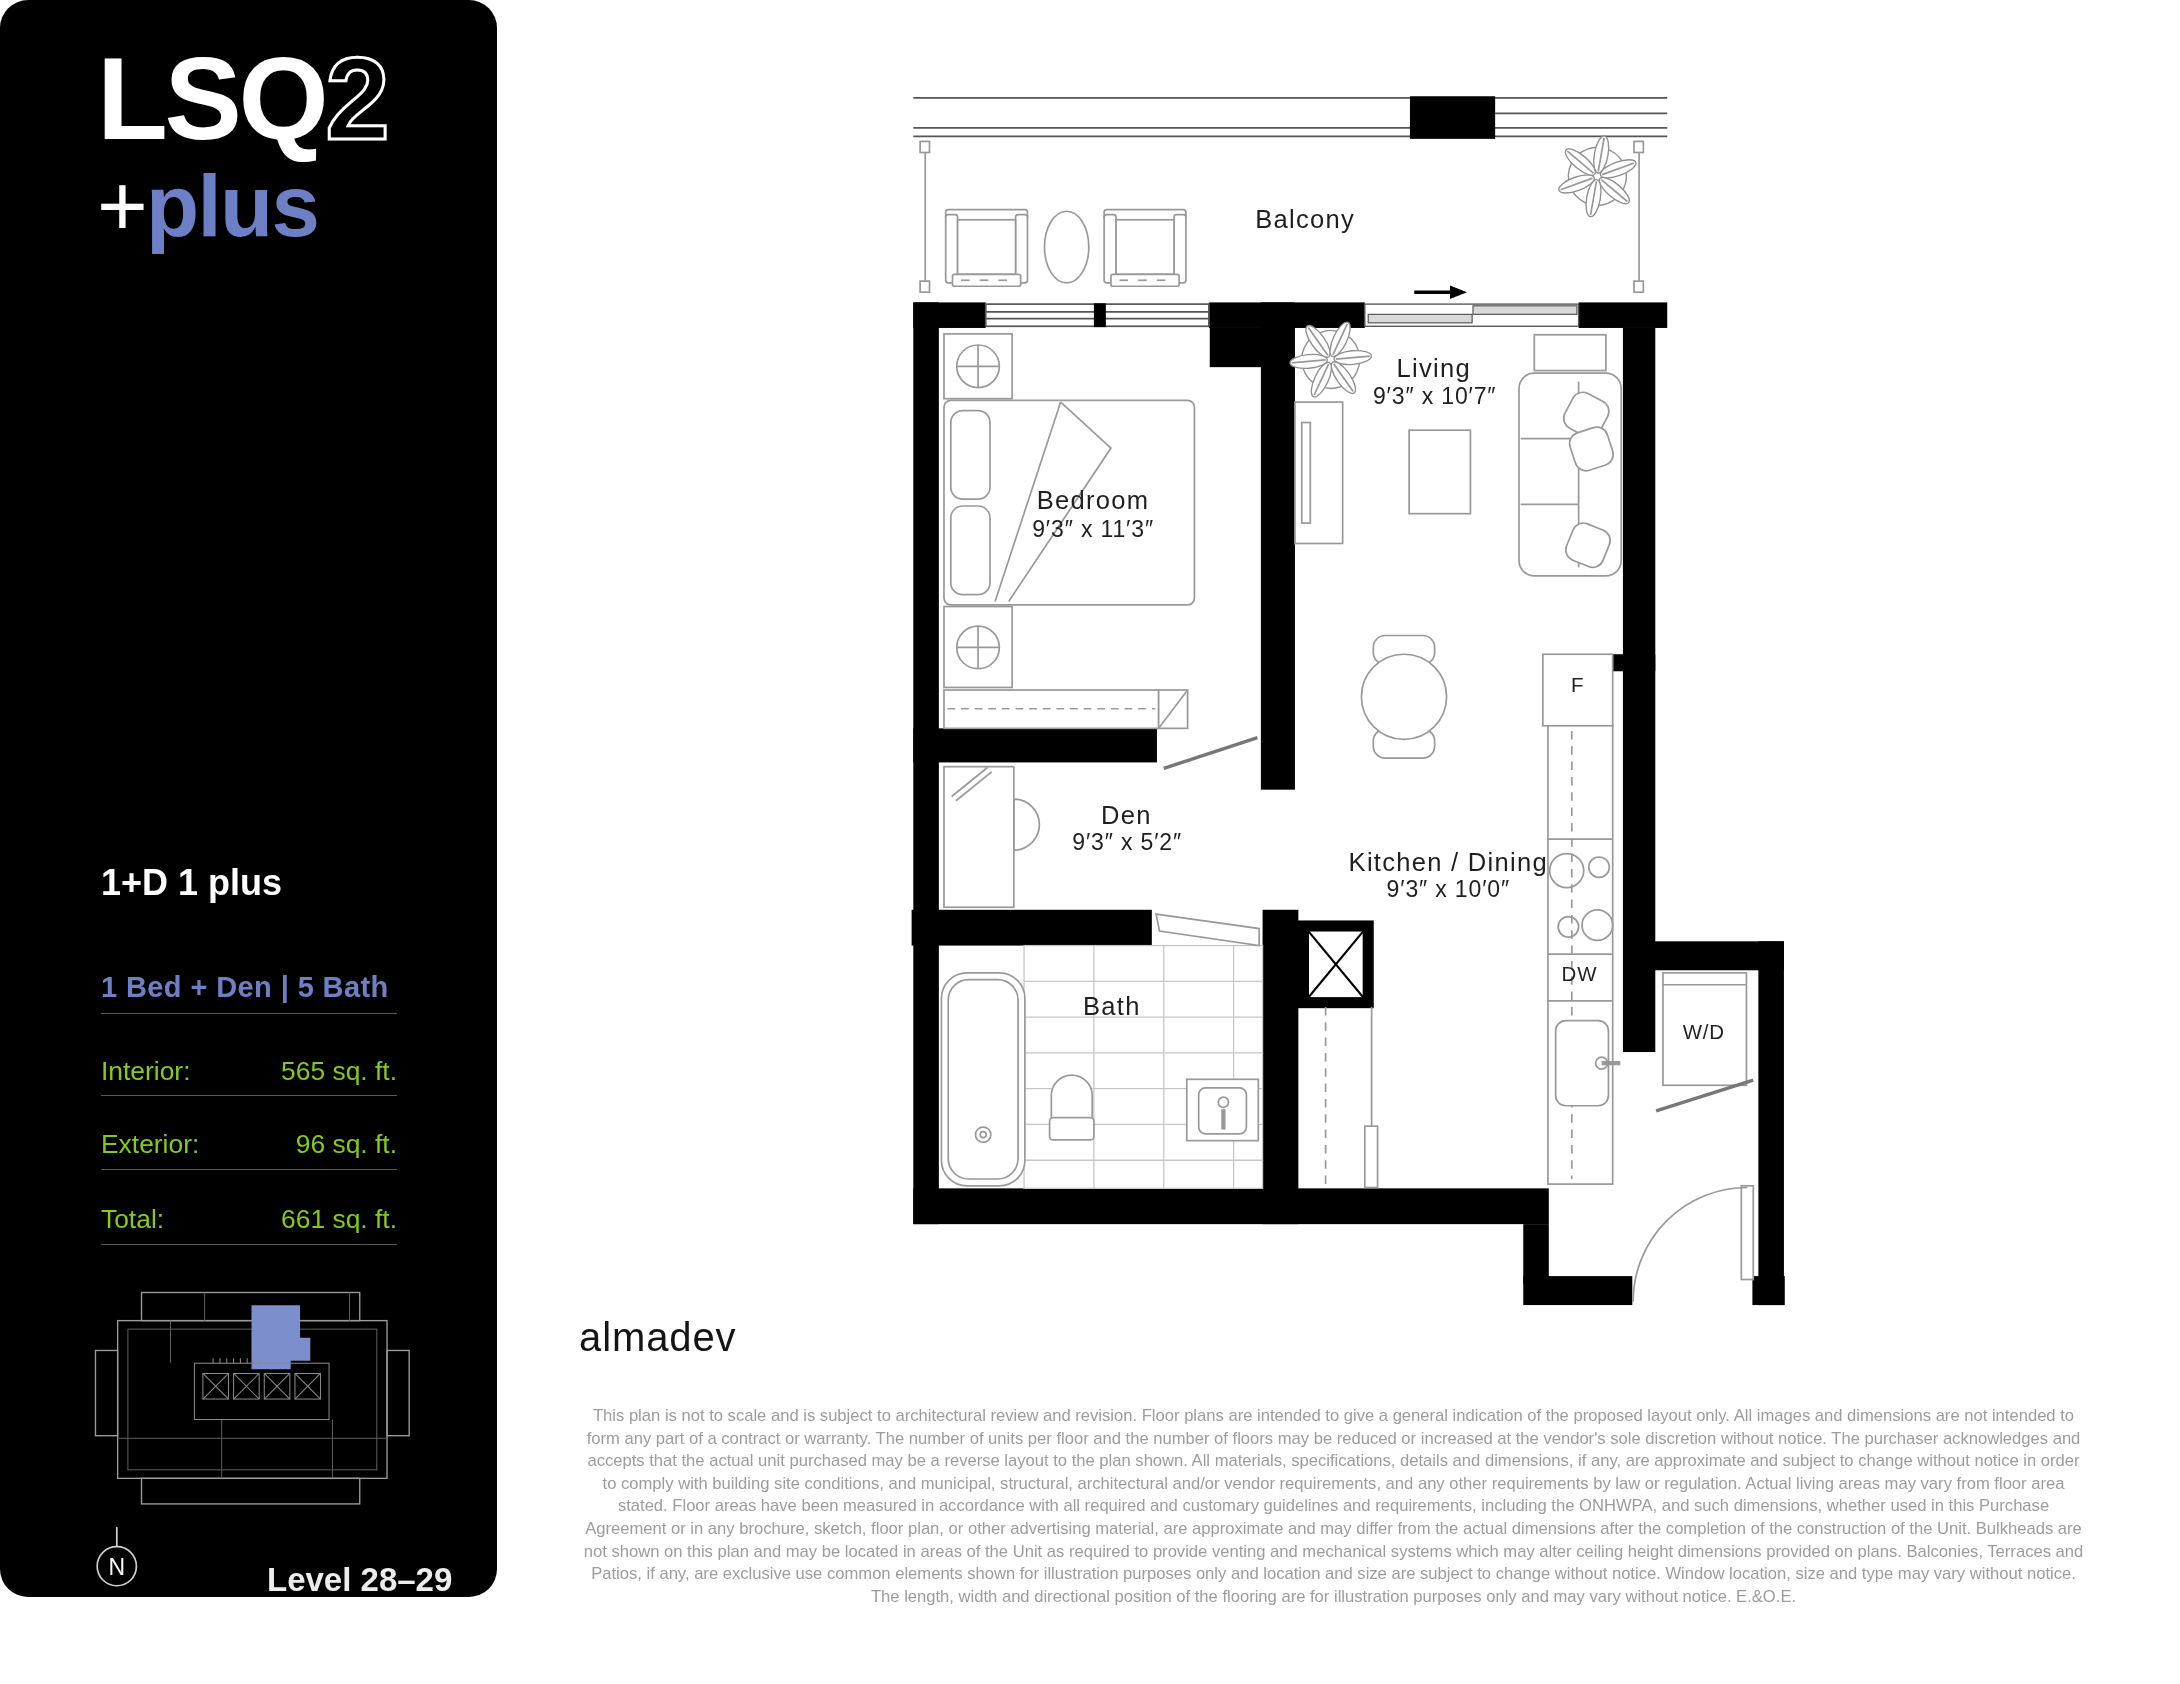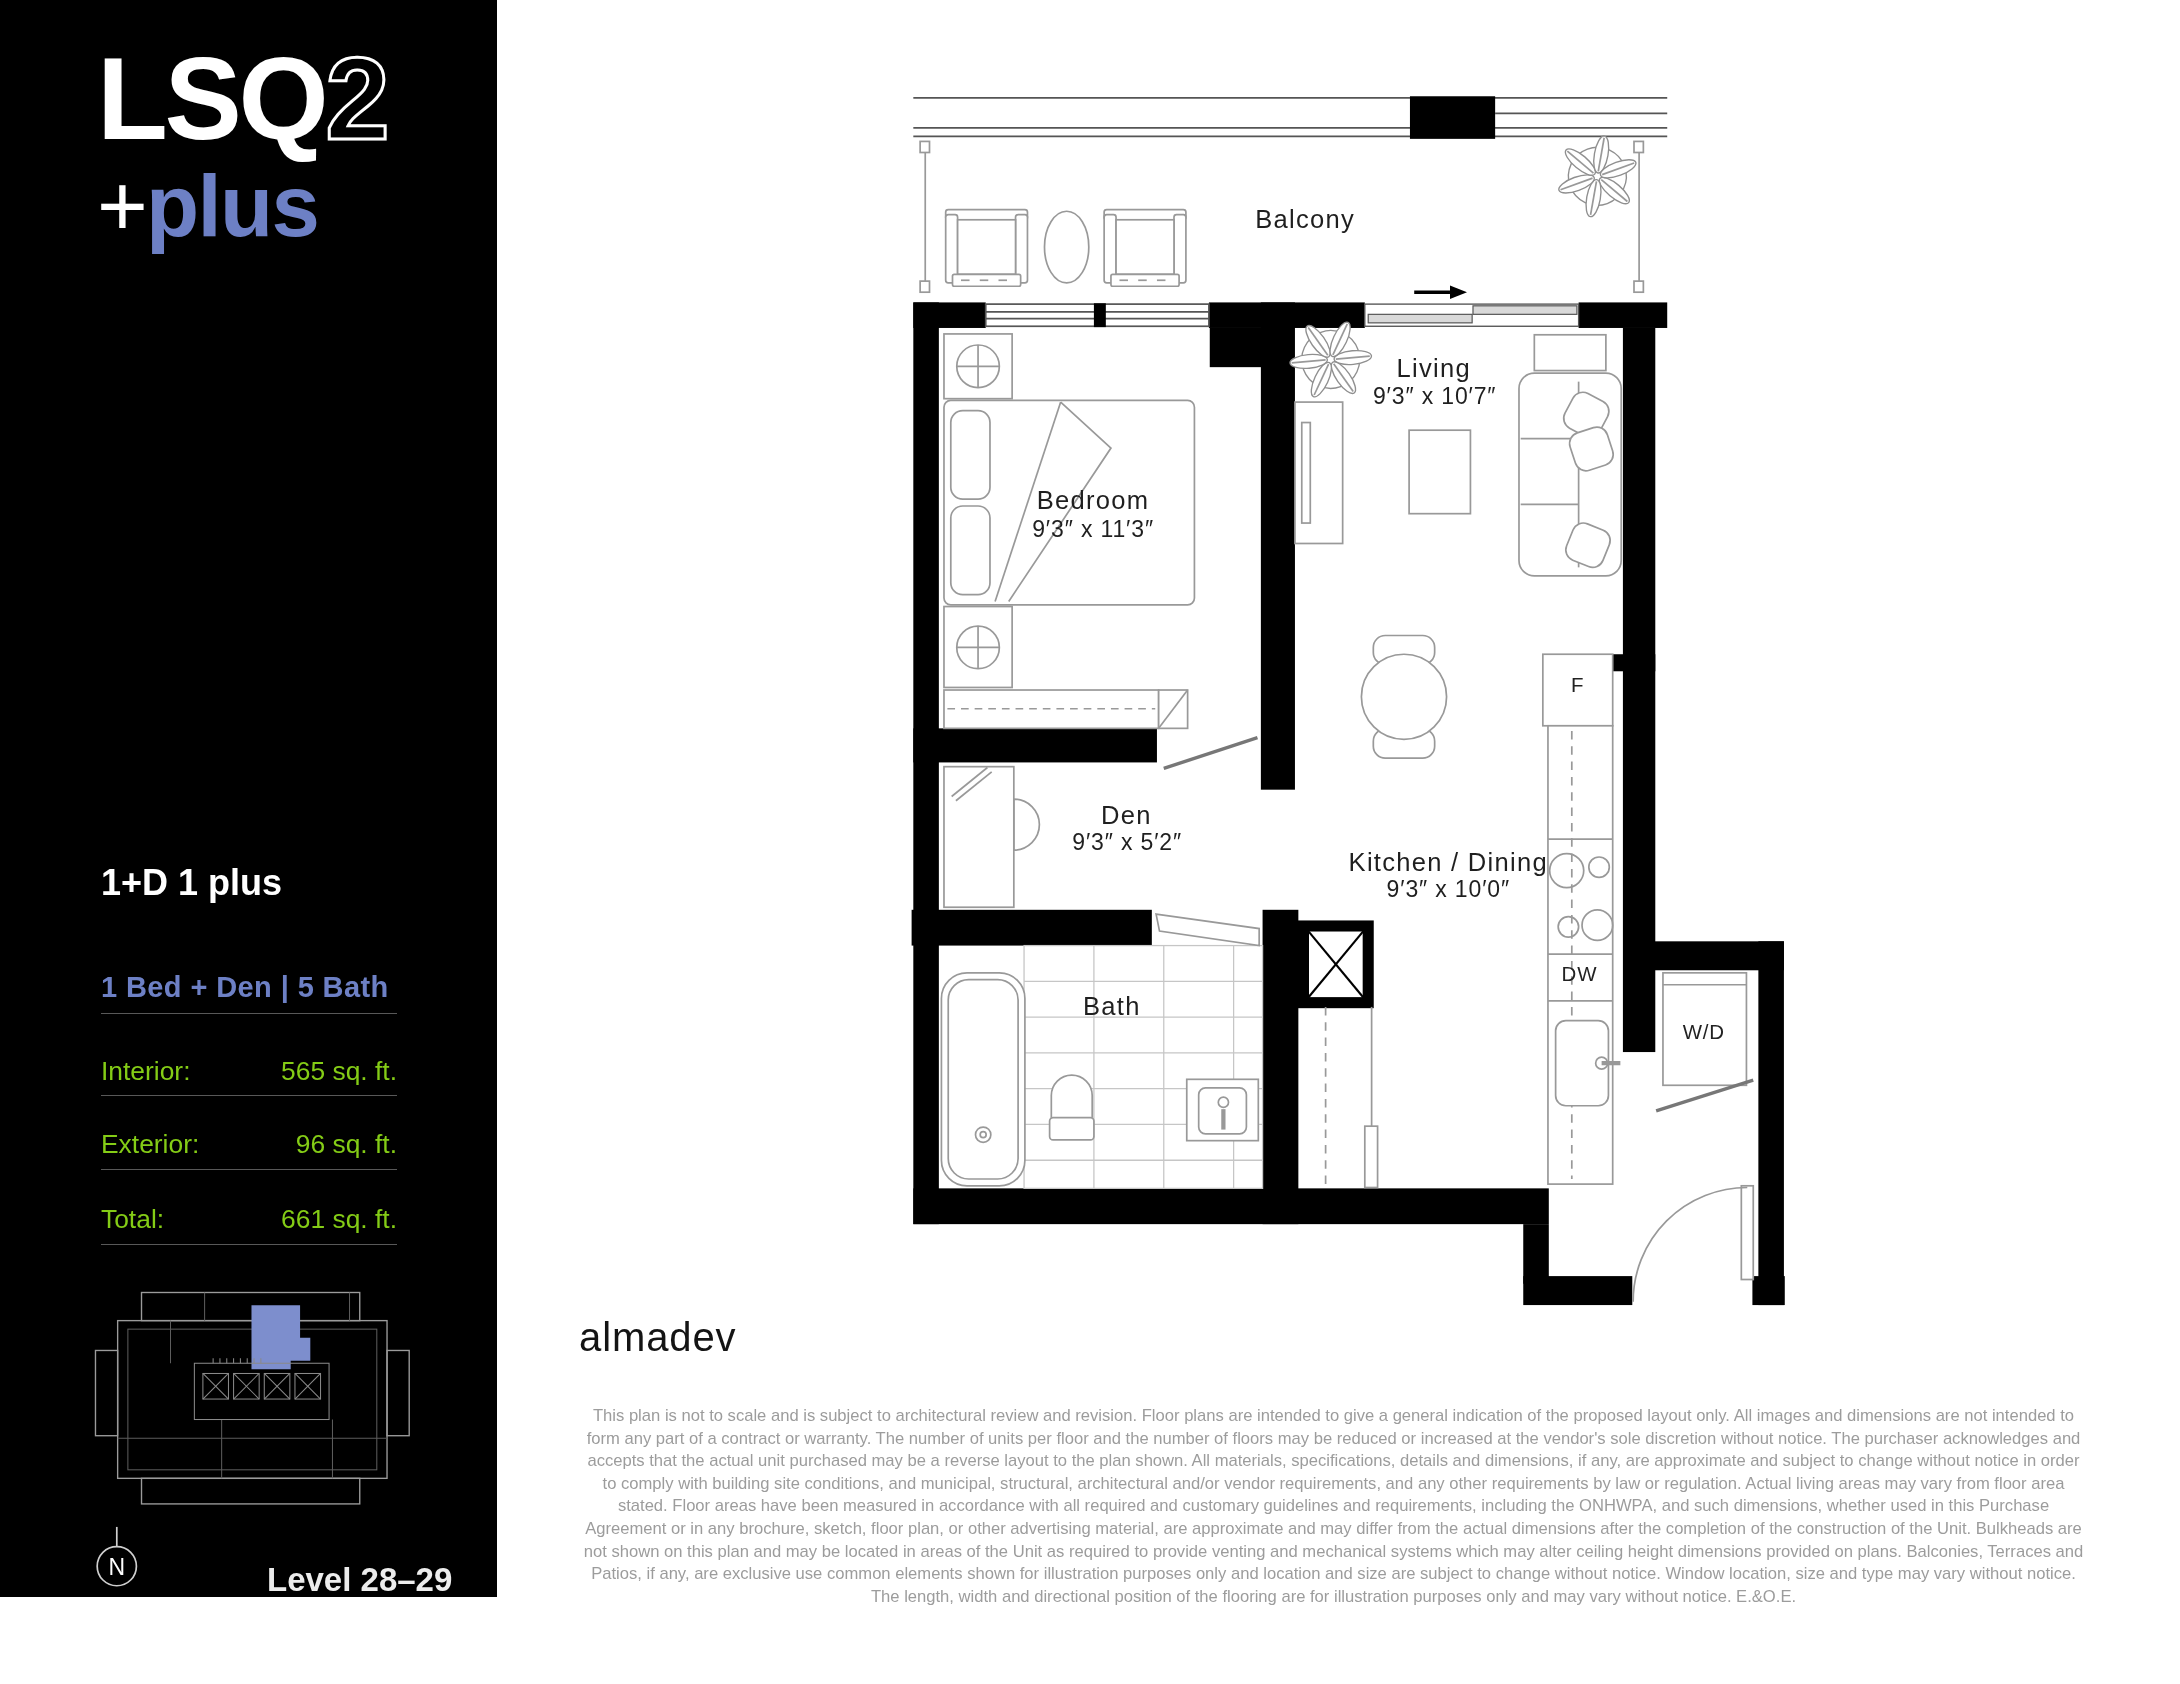--- a/index.html
+++ b/index.html
@@ -1,20 +1,20 @@
 <!DOCTYPE html>
 <html style="font-size:13.6px"><head>
 <meta charset="utf-8">
 <style>
   html,body{margin:0;padding:0;width:2181px;height:1685px;background:#fff;
     font-family:"Liberation Sans", sans-serif; overflow:hidden; position:relative;}
   .abs{position:absolute;}
 
   
-  .sidebar{position:absolute;left:0;top:0;width:497px;height:1597px;background:#000;}
+  .sidebar{position:absolute;left:0;top:0;width:497px;height:1597px;background:#000;border-radius:28px;}
   .logo{position:absolute;left:97px;top:41px;}
   .logo1{font-size:116px;font-weight:700;letter-spacing:-3.4px;line-height:1.0;color:#fff;}
   .l1out{color:#000;-webkit-text-stroke:3px #fff;}
   .logo2{font-size:87px;font-weight:700;letter-spacing:-1.7px;line-height:1.0;margin-top:5.1px;color:#fff;}
   .lplus{font-weight:400;color:#fff;}
   .lword{color:#6d80c5;}
   .plan-name{position:absolute;left:101px;top:862px;margin:0;color:#fff;
     font-size:36px;font-weight:600;letter-spacing:0;}
   .config{position:absolute;left:101px;top:971px;color:#6d80c5;font-size:29px;font-weight:700;letter-spacing:0.4px;}
   .sep{position:absolute;left:101px;width:296px;height:0;border-top:1.7px solid #585858;}

